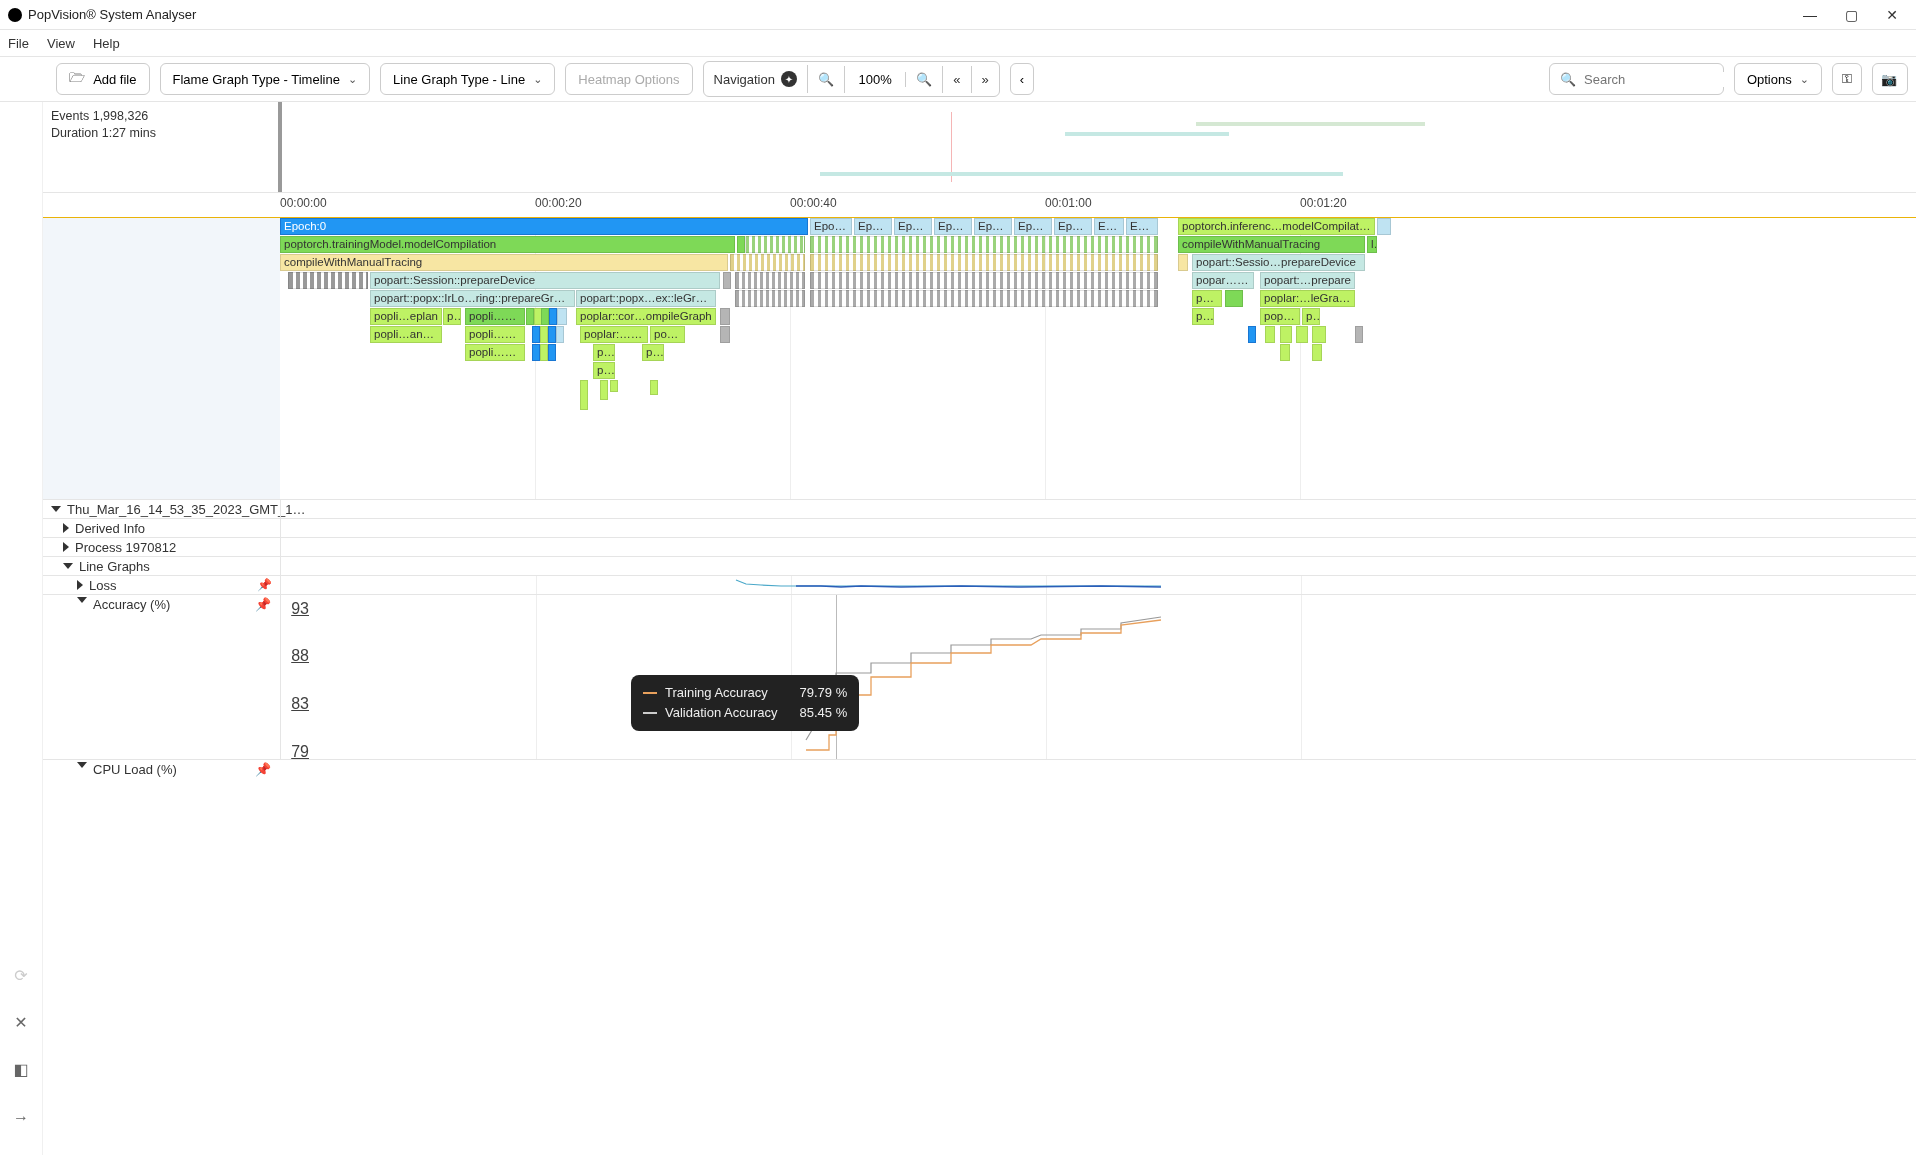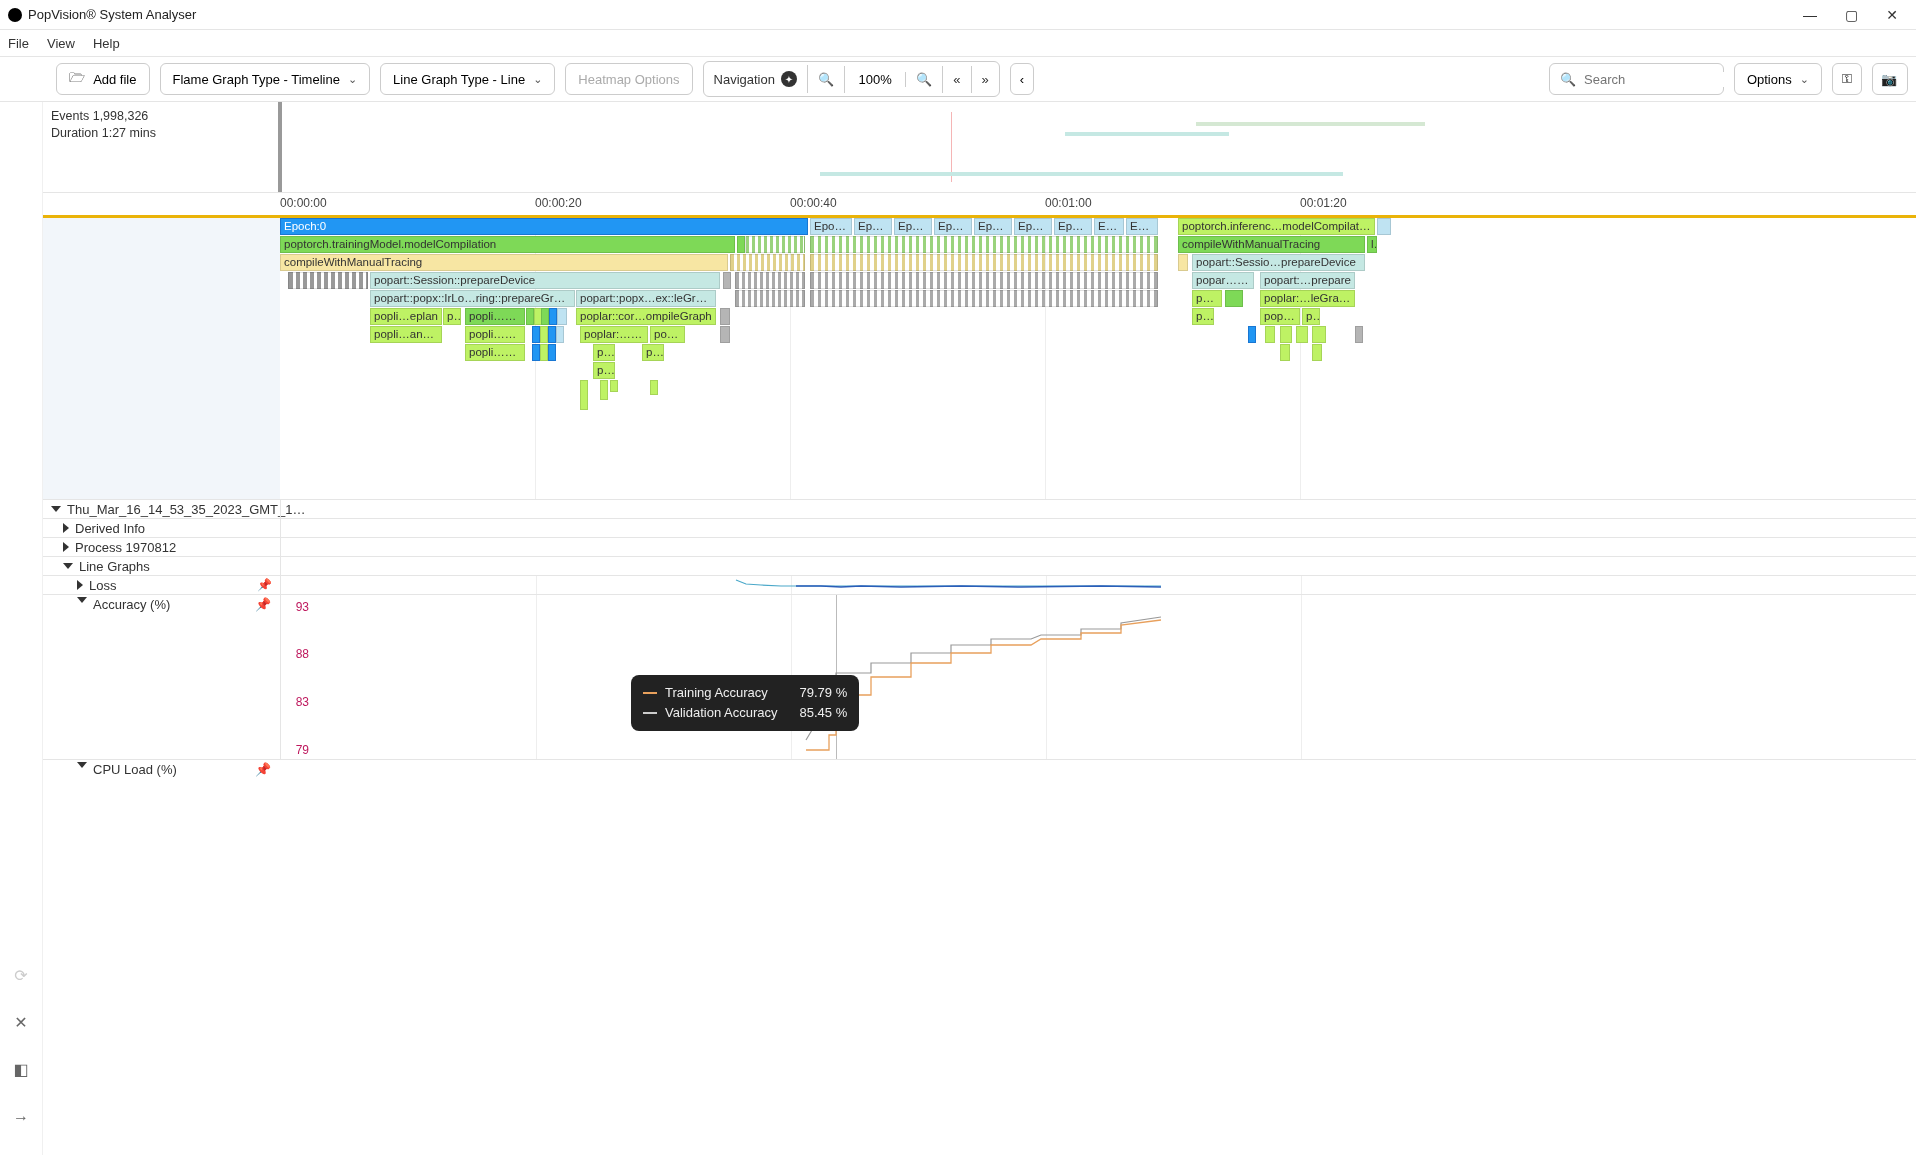--- a/index.html
+++ b/index.html
@@ -38,21 +38,21 @@
 
 .content { flex: 1; display: flex; flex-direction: column; position: relative; }
 
 
 .info-hdr { display:flex; }
 .info-hdr .left { width: 237px; padding: 6px 8px; font-size: 12.5px; line-height: 17px; color: #333; position:relative;}
 .info-hdr .left .dragbar { position:absolute; right:-2px; top:0; width:4px; height: 90px; background:#999;}
 .info-hdr .overview { flex:1; height: 90px; position:relative; }
 
 
-.ruler { height: 26px; border-top:1px solid #e5e5e5; border-bottom:3px solid #eab308; display:flex; }
+.ruler { height: 26px; border-top:1px solid #e5e5e5; border-bottom:1px solid #eab308; display:flex; }
 .ruler .left { width:237px; }
 .ruler .ticks { flex:1; position:relative; font-size:12px; color:#444;}
 .ruler .tick { position:absolute; top:3px; }
 
 
 .flame-row { display:flex; height: 282px; border-bottom:1px solid #e5e5e5;}
 .flame-row .left { width:237px; background:#f2f6fa;}
 .flame-row .graph { flex:1; position:relative; }
 
 .fbar { position:absolute; height:17px; font-size:11.5px; white-space:nowrap; overflow:hidden; text-overflow:ellipsis; padding:1px 3px; border:1px solid rgba(0,0,0,0.12); }
@@ -70,21 +70,21 @@
 .tree-row .graph { flex:1; border-left:1px solid #e5e5e5; height:100%; position:relative;}
 .tree-row .pin { margin-left:auto; margin-right:8px; color:#777; font-size:12px;}
 .tri { display:inline-block; width:0; height:0; }
 .tri.down { border-left:5px solid transparent; border-right:5px solid transparent; border-top:6px solid #333;}
 .tri.right { border-top:5px solid transparent; border-bottom:5px solid transparent; border-left:6px solid #333;}
 
 
 .linepanel { display:flex; }
 .linepanel .left { width:237px; }
 .linepanel .graph { flex:1; position:relative; border-left:1px solid #e5e5e5;}
-.ylabel { position:absolute; font-size:12px; color:#be185d; right:calc(100% - 28px);}
+.ylabel { position:absolute; font-size:16px; color:#404040; right:calc(100% - 28px);text-decoration:underline;}
 .gridline-v { position:absolute; top:0; bottom:0; width:1px; background:#eee;}
 
 .tooltip-dark { position:absolute; background:#222; color:#eee; border-radius:8px; padding:8px 12px; font-size:13px; }
 .tooltip-dark .row { display:flex; align-items:center; gap:8px; line-height:20px;}
 .tooltip-dark .sw { width:14px; height:2px; display:inline-block;}
 .tooltip-dark .val { margin-left:auto; padding-left:14px;}
 
 svg { display:block; }
 
 </style>

